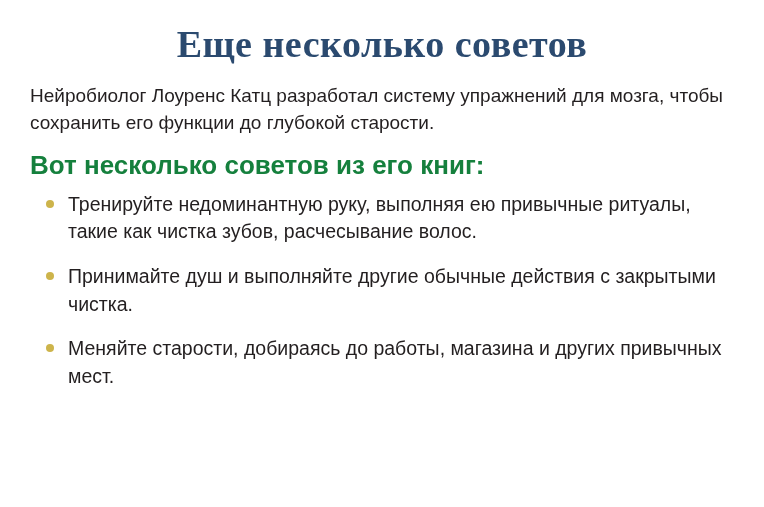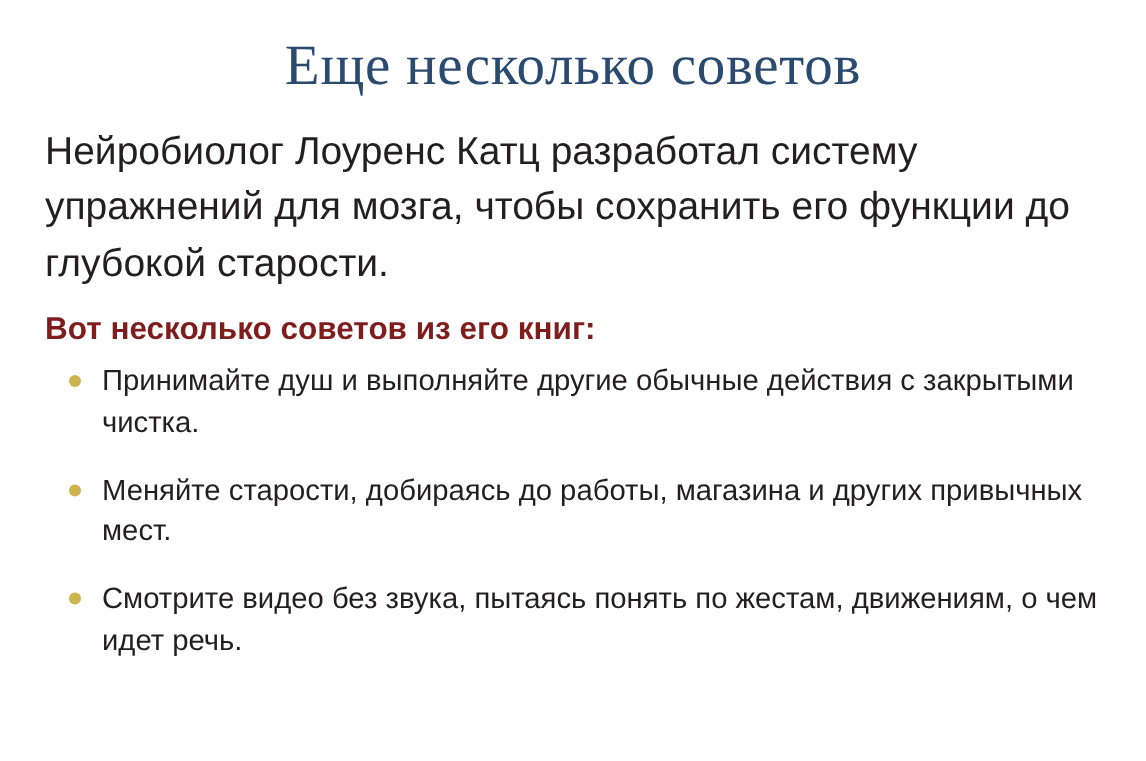--- a/index.html
+++ b/index.html
@@ -17,39 +17,39 @@
   .page {
     width: 764px;
     height: 507px;
     box-sizing: border-box;
     padding: 18px 28px 0 28px;
     position: relative;
   }
   .title {
     text-align: center;
     font-family: "Liberation Serif", serif;
-    font-weight: normal;
+    font-weight: bold;
     font-size: 38px;
     line-height: 1.1;
     color: #2b4a6f;
     letter-spacing: 0.5px;
     margin: 6px 0 16px 0;
   }
   .intro {
-    font-size: 26px;
+    font-size: 19px;
     line-height: 1.45;
     color: #231f20;
     margin: 0 0 4px 0;
     padding-left: 2px;
   }
   .lead {
-    font-size: 21px;
+    font-size: 26px;
     line-height: 1.45;
     font-weight: bold;
-    color: #7f1d1d;
+    color: #15803d;
     margin: 10px 0 6px 2px;
   }
   ul.tips {
     list-style: none;
     margin: 0;
     padding: 0 0 0 14px;
   }
   ul.tips li {
     position: relative;
     font-size: 19.5px;
@@ -80,25 +80,25 @@
 
   <h1 class="title">Еще несколько советов</h1>
 
   <p class="intro">Нейробиолог Лоуренс Катц разработал систему упражнений для мозга, чтобы сохранить его функции до глубокой старости.</p>
 
   <p class="lead">Вот несколько советов из его книг:</p>
 
   <ul class="tips">
     <li>
       <span class="bullet"></span>
+      <span class="tip-text">Тренируйте недоминантную руку, выполняя ею привычные ритуалы, такие как чистка зубов, расчесывание волос.</span>
+    </li>
+    <li>
+      <span class="bullet"></span>
       <span class="tip-text">Принимайте душ и выполняйте другие обычные действия с закрытыми чистка.</span>
     </li>
     <li>
       <span class="bullet"></span>
       <span class="tip-text">Меняйте старости, добираясь до работы, магазина и других привычных мест.</span>
     </li>
-    <li>
-      <span class="bullet"></span>
-      <span class="tip-text">Смотрите видео без звука, пытаясь понять по жестам, движениям, о чем идет речь.</span>
-    </li>
   </ul>
 
 </div>
 
 </body></html>

